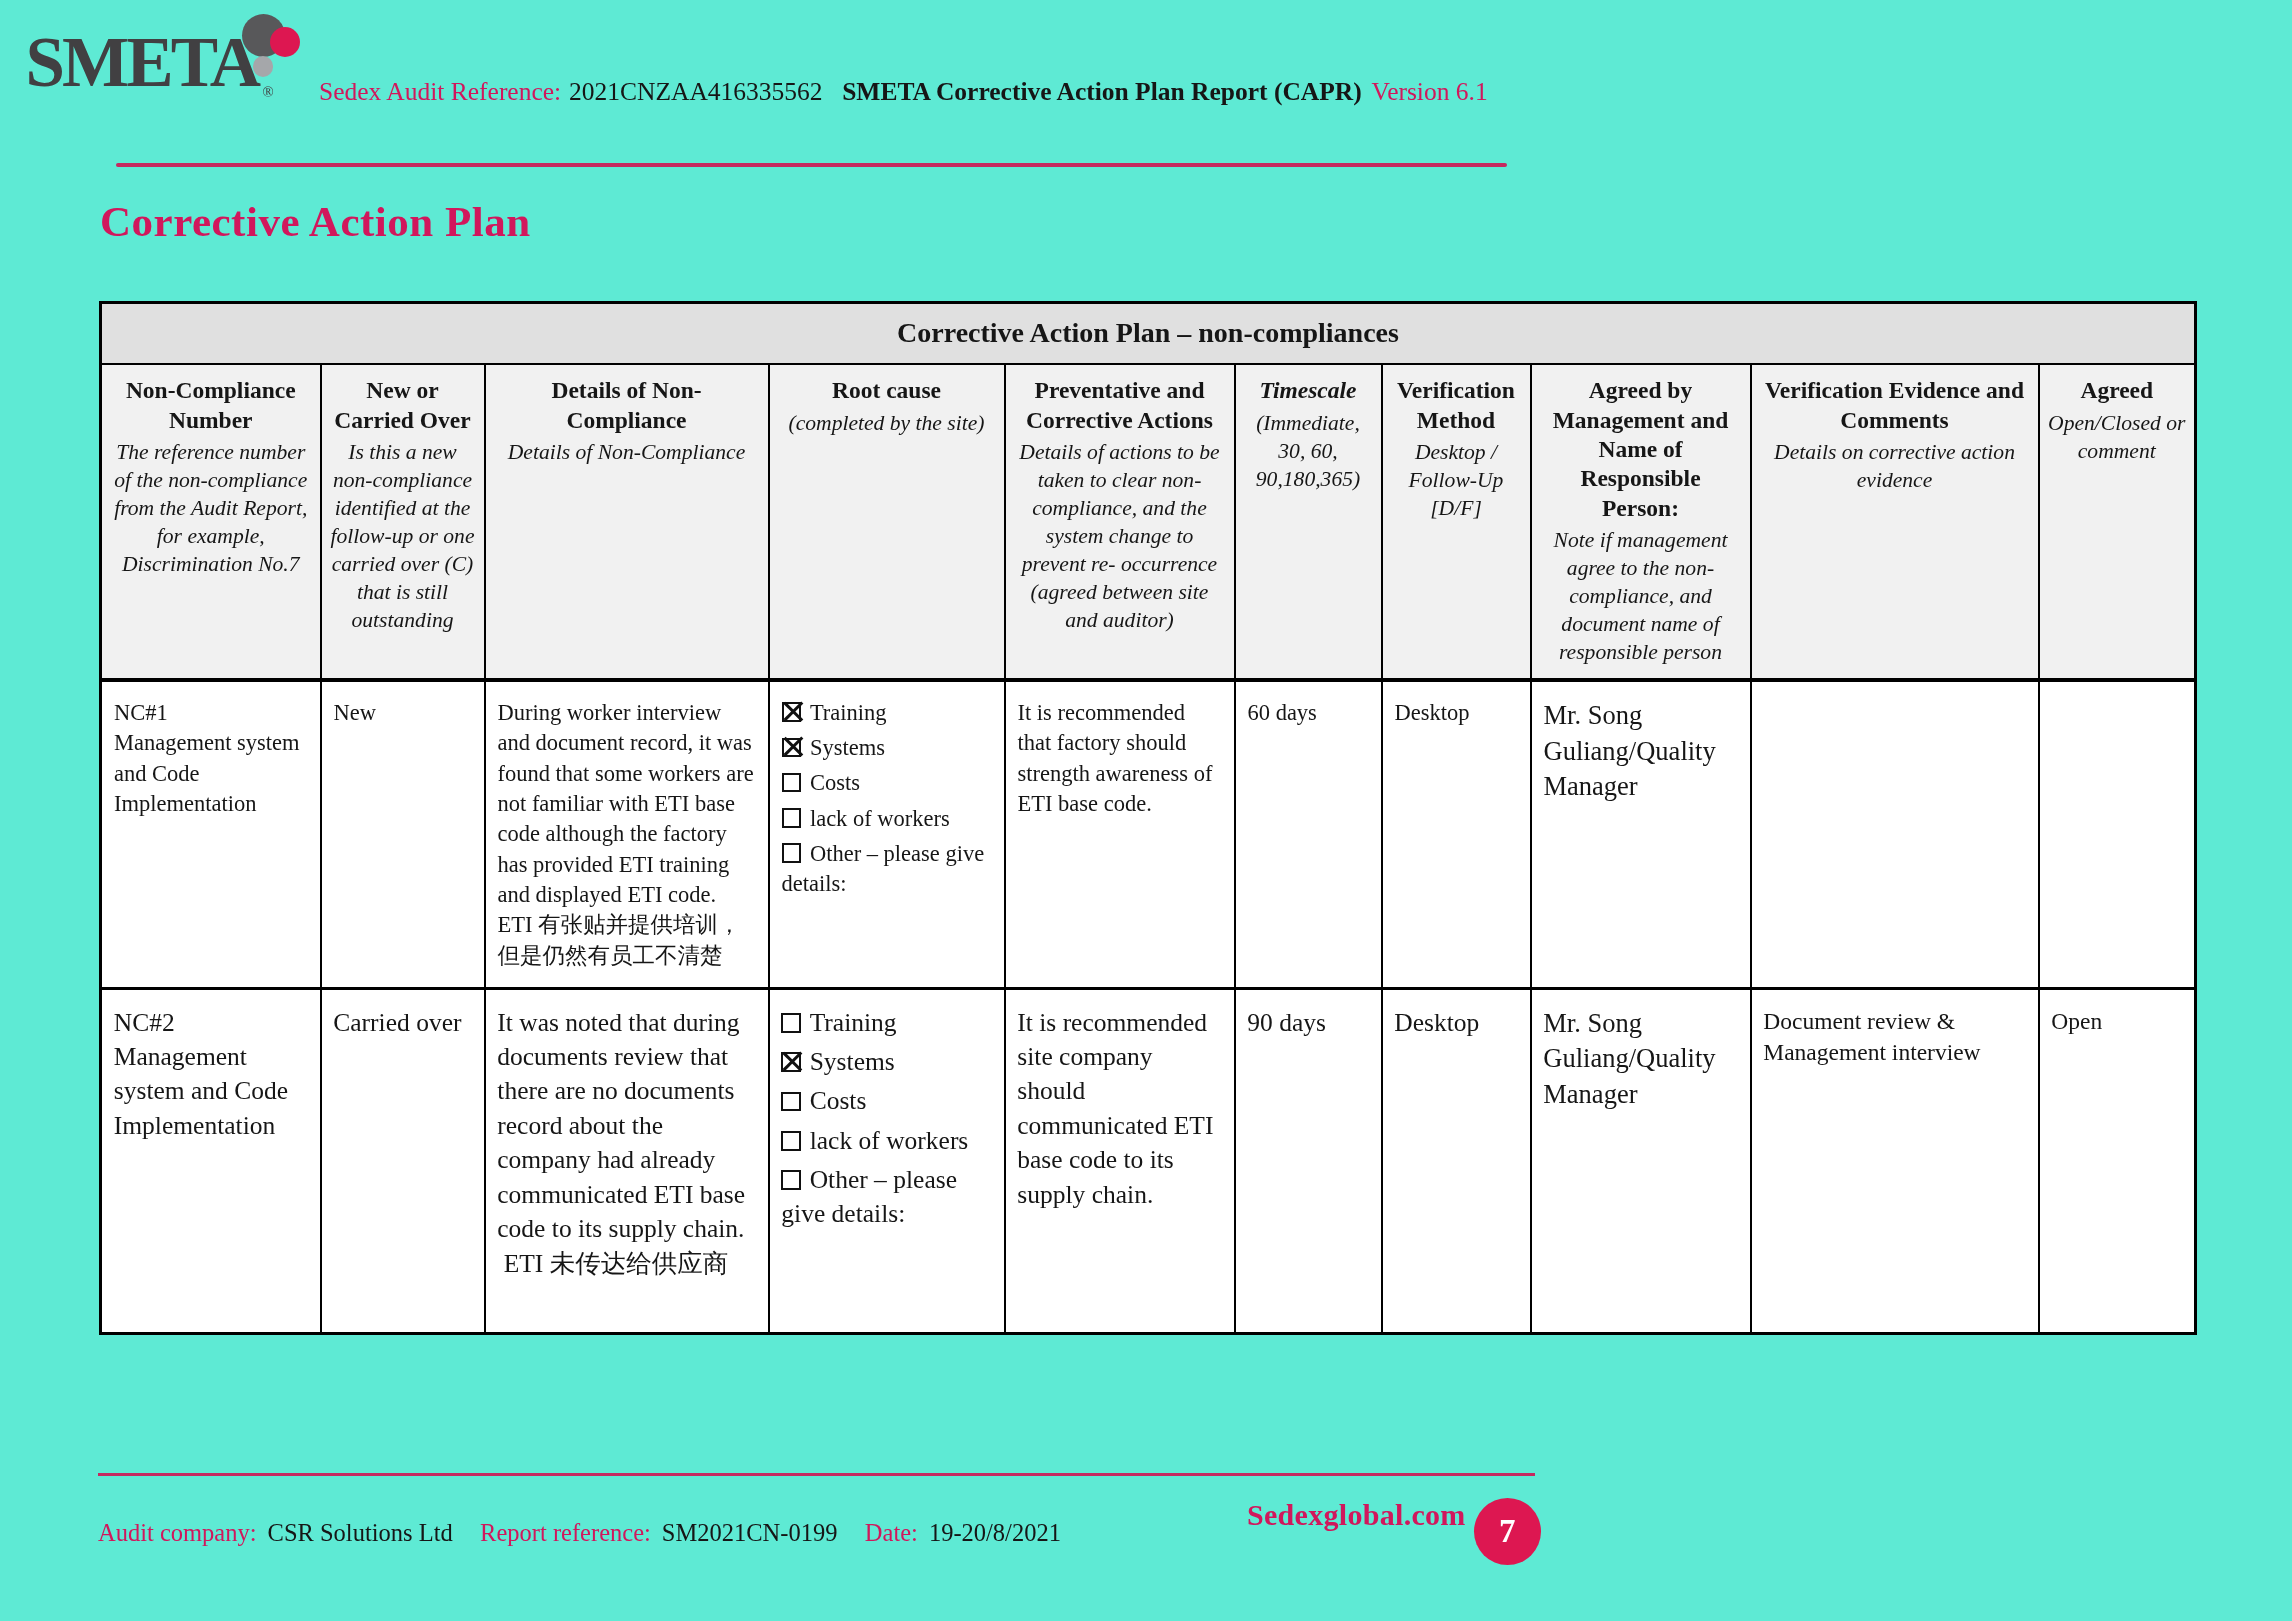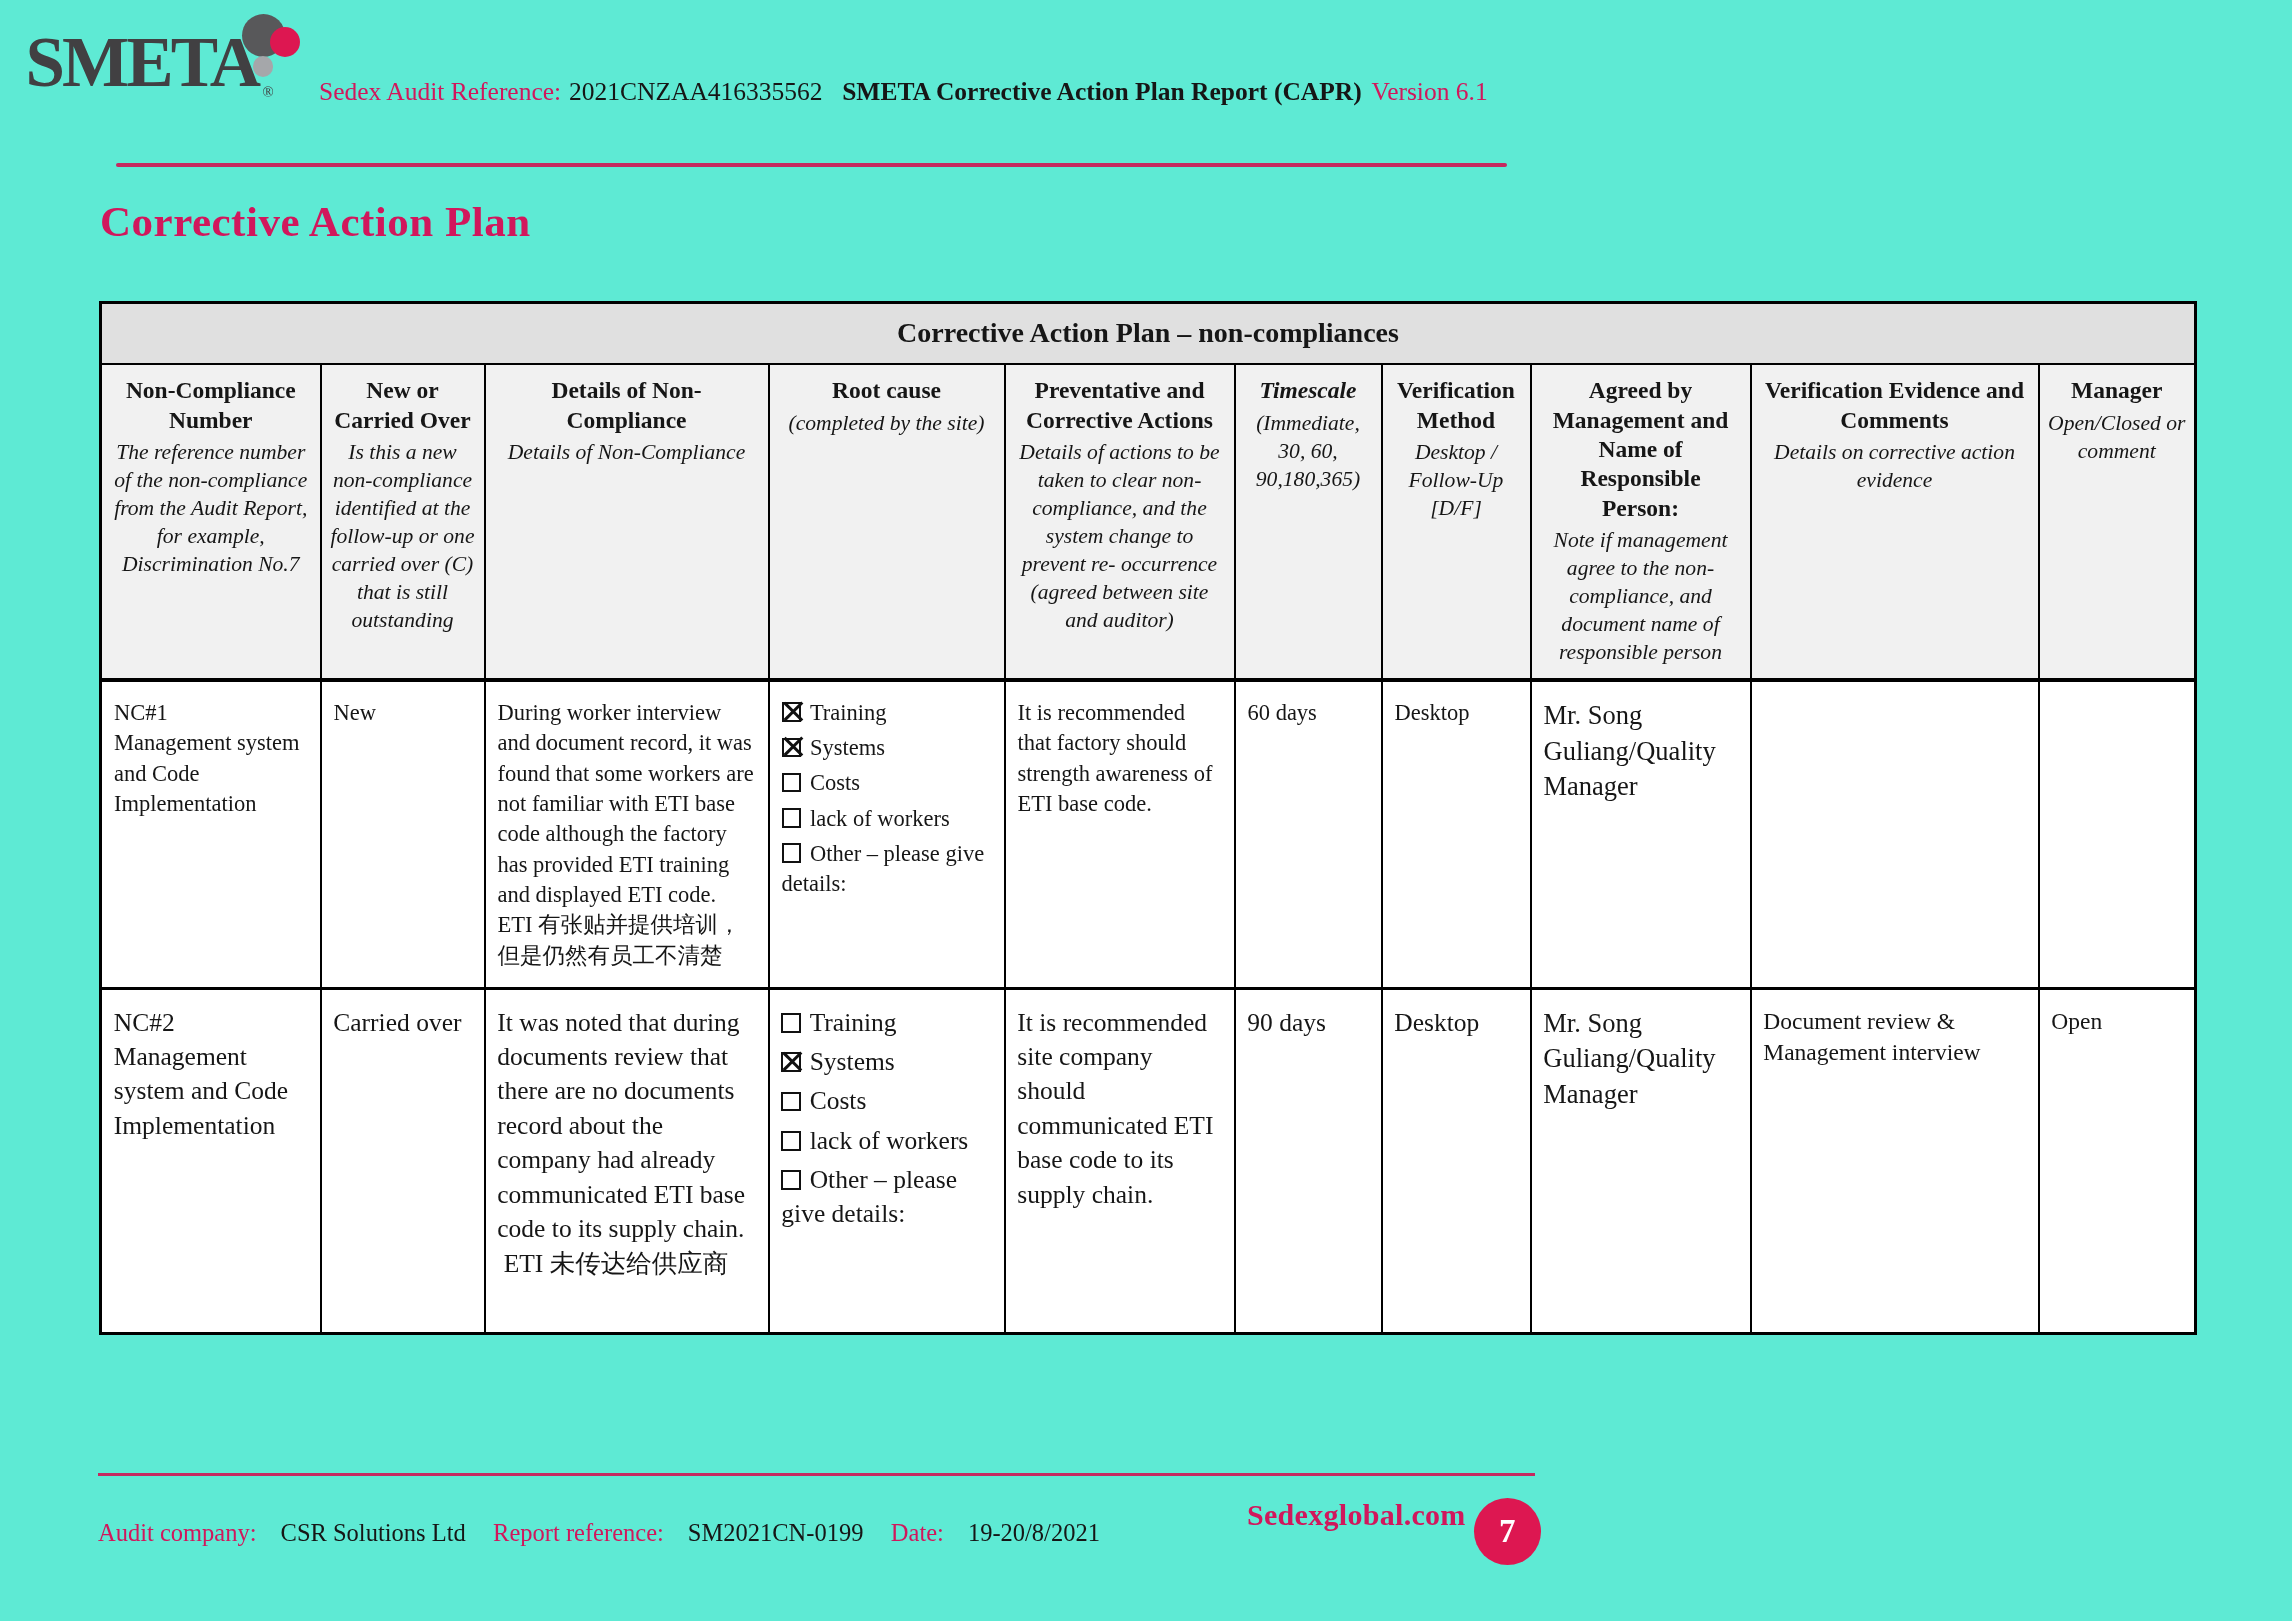--- a/index.html
+++ b/index.html
@@ -56,21 +56,21 @@
   }
   .cb.checked::before,.cb.checked::after{
     content:""; position:absolute; left:-2.9px; top:5.9px; width:24.5px; height:2.9px; background:#111;
   }
   .cb.checked::before{transform:rotate(45deg);}
   .cb.checked::after{transform:rotate(-45deg);}
   
   .rule2{position:absolute; left:98px; top:1473px; width:1437px; height:2.9px; background:var(--rule);}
   .footer-left{position:absolute; left:98px; top:1519px; font-size:24.5px; display:flex; gap:27.4px; white-space:nowrap;}
   .footer-left .lbl{color:var(--accent);}
-  .footer-left .val{color:var(--text); margin-left:24px;text-align:center;}
+  .footer-left .val{color:var(--text); margin-left:11px;text-align:center;}
   .footer-right{position:absolute; left:1247px; top:1498px; display:flex; align-items:flex-start; gap:8px;}
   .site{font-size:30px; font-weight:700; color:var(--accent); letter-spacing:0.3px;}
   .page-badge{
     width:67px; height:67px; border-radius:50%; background:var(--circle);
     color:#fff; font-size:33px; font-weight:700; display:flex; align-items:center; justify-content:center;
   }
 </style>
 </head>
 <body>
 
@@ -139,21 +139,21 @@
         </th>
         <th>
           <div class="h-title">Agreed by Management and Name of Responsible Person:</div>
           <div class="h-sub">Note if management agree to the non-compliance, and document name of responsible person</div>
         </th>
         <th>
           <div class="h-title">Verification Evidence and Comments</div>
           <div class="h-sub">Details on corrective action evidence</div>
         </th>
         <th>
-          <div class="h-title">Manager</div>
+          <div class="h-title">Agreed</div>
           <div class="h-sub">Open/Closed or comment</div>
         </th>
       </tr>
 
       <tr class="datarow r1">
         <td class="c-nc">
             <div class="prewrap">NC#1
 Management system and Code Implementation</div>
           </td>
         <td class="c-new">New</td>

